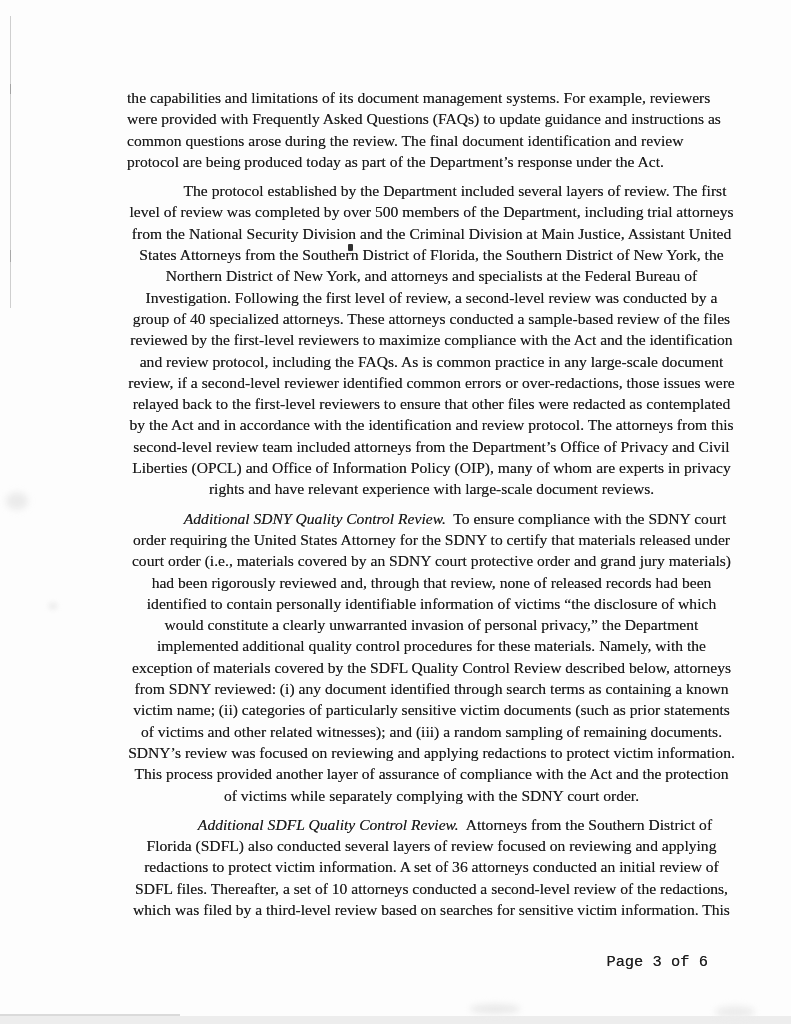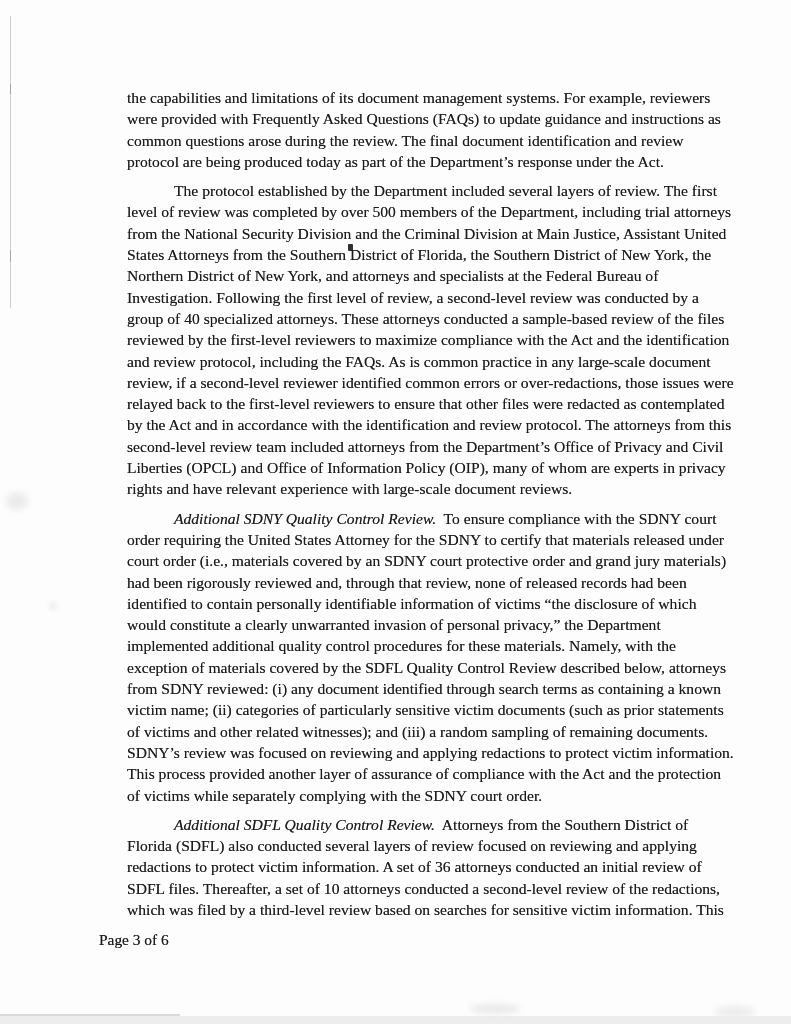--- a/index.html
+++ b/index.html
@@ -21,31 +21,32 @@
     left: 99px;
     top: 87px;
     width: 609px;
     font-size: 15.6px;
     line-height: 21.3px;
     text-align: left;
     text-shadow: 0 0 0.5px rgba(25,25,25,0.65);
     margin-left: 28px;
   }
   .para { margin: 0; }
-  .para + .para { margin-top: 8px; }
+  .para + .para { margin-top: 8px; text-align: center; }
   .para.indent { text-indent: 47px; }
   .lead { }
   .footer {
     position: absolute;
     left: 99px;
-    top: 931px;
+    top: 953px;
     width: 609px;
-    text-align: left;
+    text-align: right;
     font-size: 15.4px;
     text-shadow: 0 0 0.6px rgba(25,25,25,0.75);
+    font-family: Liberation Mono, monospace;
   }
   
   .artifact { position: absolute; pointer-events: none; }
   .vline-left { left: 10px; top: 16px; width: 1px; height: 292px; background: #cfcfcf; }
   .vline-dash-1 { left: 10px; top: 84px; width: 1px; height: 10px; background: #a3a3a3; }
   .vline-dash-2 { left: 10px; top: 250px; width: 1px; height: 12px; background: #a8a8a8; }
   .district-dot { left: 348px; top: 244px; width: 5px; height: 7px; background: #1b1b1b; opacity: 0.9; border-radius: 1px; }
   .smudge-left-mid { left: 6px; top: 492px; width: 22px; height: 18px; background: #ebebeb; border-radius: 50%; filter: blur(3px); }
   .smudge-left-small { left: 48px; top: 602px; width: 10px; height: 8px; background: #efefef; border-radius: 50%; filter: blur(2px); }
   .bottom-band { left: 0; top: 1016px; width: 791px; height: 8px; background: #ededed; }

